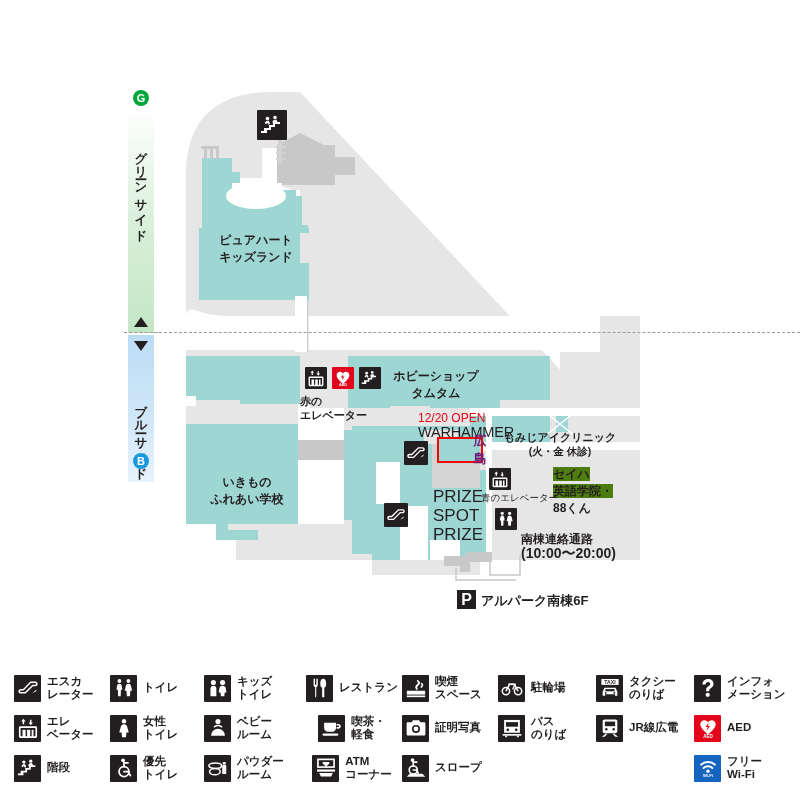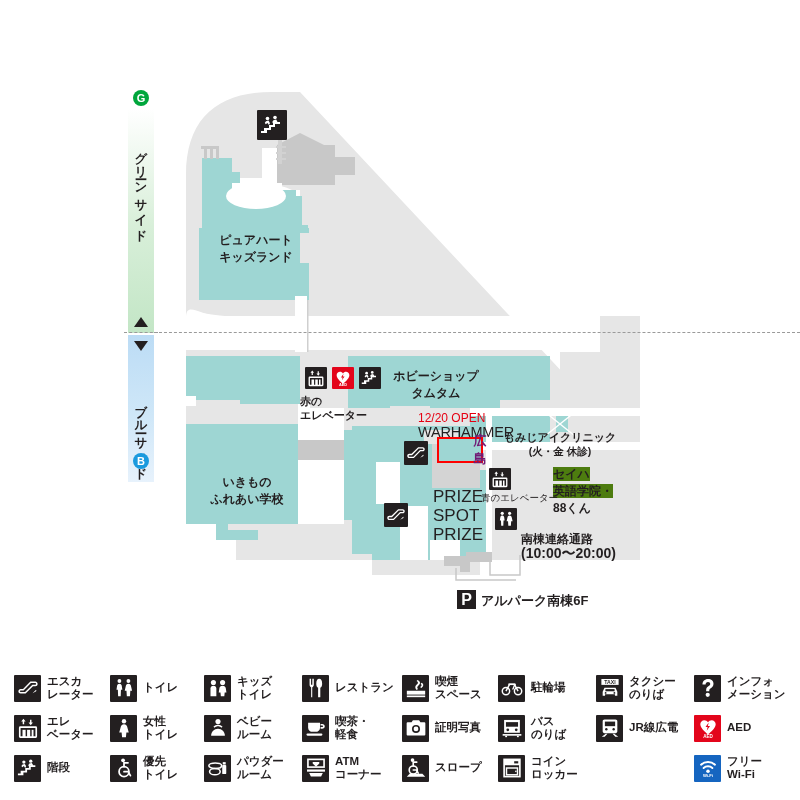--- a/index.html
+++ b/index.html
@@ -97,21 +97,21 @@
 
   
   #legend{
     position:absolute;left:14px;top:668px;width:780px;height:120px;
     display:flex;
   }
   .legend-col{display:flex;flex-direction:column;}
   .legend-col.c1{width:96px;}
   .legend-col.c2{width:94px;}
   .legend-col.c3{width:98px;}
-  .legend-col.c4{width:100px;}
+  .legend-col.c4{width:100px;align-items:center;}
   .legend-col.c5{width:96px;}
   .legend-col.c6{width:98px;}
   .legend-col.c7{width:98px;}
   .legend-col.c8{width:96px;}
   .legend-item{
     display:flex;align-items:center;height:40px;
   }
   .legend-icon{
     width:27px;height:27px;flex:0 0 27px;background:#231f20;
     display:flex;align-items:center;justify-content:center;border-radius:1px;
@@ -657,33 +657,20 @@
             <circle cx="7.4" cy="14" r="1.5" fill="#231f20"></circle>
             <circle cx="16.6" cy="14" r="1.5" fill="#231f20"></circle>
             <rect x="1.8" y="18.6" width="20.4" height="1.8" fill="#fff"></rect>
             <rect x="4.6" y="20.4" width="2" height="1.6" fill="#fff"></rect>
             <rect x="17.4" y="20.4" width="2" height="1.6" fill="#fff"></rect>
           </svg>
         </div>
         <div class="legend-text">バス
 のりば</div>
       </div>
-      <div class="legend-item">
-        <div class="legend-icon">
-          <svg width="22" height="22" viewBox="0 0 24 24">
-            <rect x="3.4" y="2.6" width="17.2" height="18.8" fill="none" stroke="#fff" stroke-width="1.8"></rect>
-            <rect x="3.4" y="2.6" width="17.2" height="6.4" fill="#fff"></rect>
-            <rect x="14.4" y="4.6" width="4.4" height="2.4" fill="#231f20"></rect>
-            <rect x="6" y="12" width="12" height="7.4" fill="none" stroke="#fff" stroke-width="1.6"></rect>
-            <circle cx="16.2" cy="15.6" r="0.9" fill="#fff"></circle>
-          </svg>
-        </div>
-        <div class="legend-text">コイン
-ロッカー</div>
-      </div>
     </div>
 
     <div class="legend-col c7">
       <div class="legend-item">
         <div class="legend-icon">
           <svg width="22" height="22" viewBox="0 0 24 24">
             <rect x="2.6" y="2.2" width="18.8" height="6.4" fill="#fff"></rect>
             <text x="12" y="7.5" font-size="5.6" font-weight="bold" font-family="Liberation Sans,sans-serif" fill="#231f20" text-anchor="middle">TAXI</text>
             <path d="M4 16.2l2-4.4h12l2 4.4v4.2h-2.6v-1.6H6.6v1.6H4z" fill="#fff"></path>
             <rect x="7" y="13.2" width="10" height="2.4" fill="#231f20"></rect>

